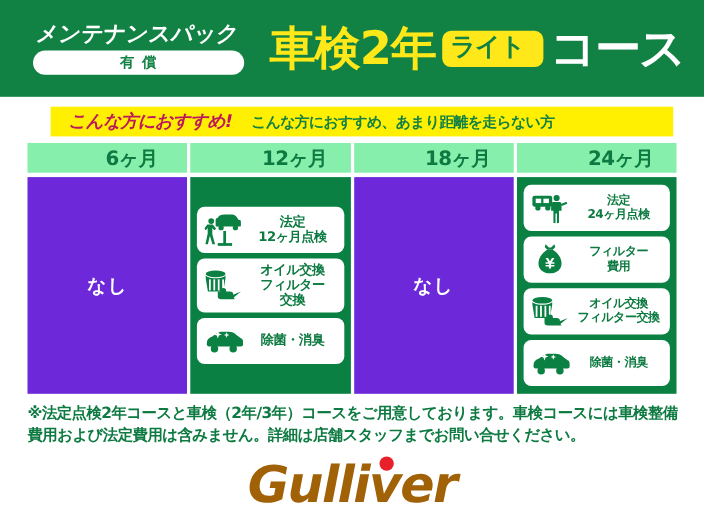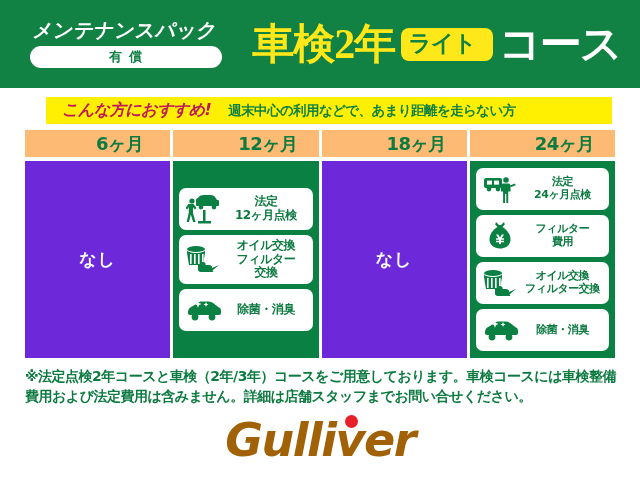--- a/index.html
+++ b/index.html
@@ -28,22 +28,22 @@
   .pill{
     margin-top:5px;
     width:192px;height:22px;border-radius:11px;background:#ffffff;
     display:flex;align-items:center;justify-content:center;
   }
   .pill-text{
     color:#118144;font-weight:bold;font-size:13px;letter-spacing:7px;
     text-indent:7px;white-space:nowrap;
   }
   .banner-right{
-    flex:1;display:flex;align-items:center;justify-content:center;
-    font-family:Liberation Serif, serif;
+    flex:1;display:flex;align-items:center;justify-content:flex-start;
+    margin-left:12px;
   }
   .hl-yellow{
     color:#ffe81a;font-weight:bold;font-size:42px;line-height:1;
     white-space:nowrap;letter-spacing:-1px;
   }
   .light-badge{
     display:inline-flex;align-items:center;justify-content:center;
     background:#ffe81a;color:#118144;
     font-weight:bold;font-size:23px;line-height:1;
     border-radius:8px;padding:4px 17px 6px 7px;margin:0 6px;
@@ -71,21 +71,21 @@
 
   
   .table{
     position:absolute;left:25px;top:130px;width:590px;height:228px;
     display:flex;gap:3px;
   }
   .col{
     width:146px;display:flex;flex-direction:column;
   }
   .col-head{
-    height:27px;background:#fdba74;
+    height:27px;background:#86efac;
     display:flex;align-items:center;justify-content:center;
     margin-bottom:4px;
     padding-left:44px;
   }
   .col-head-text{
     color:#0d7a41;font-weight:bold;font-size:18px;white-space:nowrap;
     letter-spacing:-0.5px;
   }
   .col-body{
     flex:1;display:flex;flex-direction:column;
@@ -154,21 +154,21 @@
   </div>
   <div class="banner-right">
     <span class="hl-yellow">車検2年</span>
     <span class="light-badge">ライト</span>
     <span class="hl-white">コース</span>
   </div>
 </div>
 
 <div class="reco-bar">
   <span class="reco-strong">こんな方におすすめ!</span>
-  <span class="reco-note">週末中心の利用などで、あまり距離を走らない方</span>
+  <span class="reco-note">こんな方におすすめ、あまり距離を走らない方</span>
 </div>
 
 <div class="table">
 
   <div class="col col1">
     <div class="col-head">
       <span class="col-head-text">6ヶ月</span>
     </div>
     <div class="col-body light">
       <span class="none-text">なし</span>

